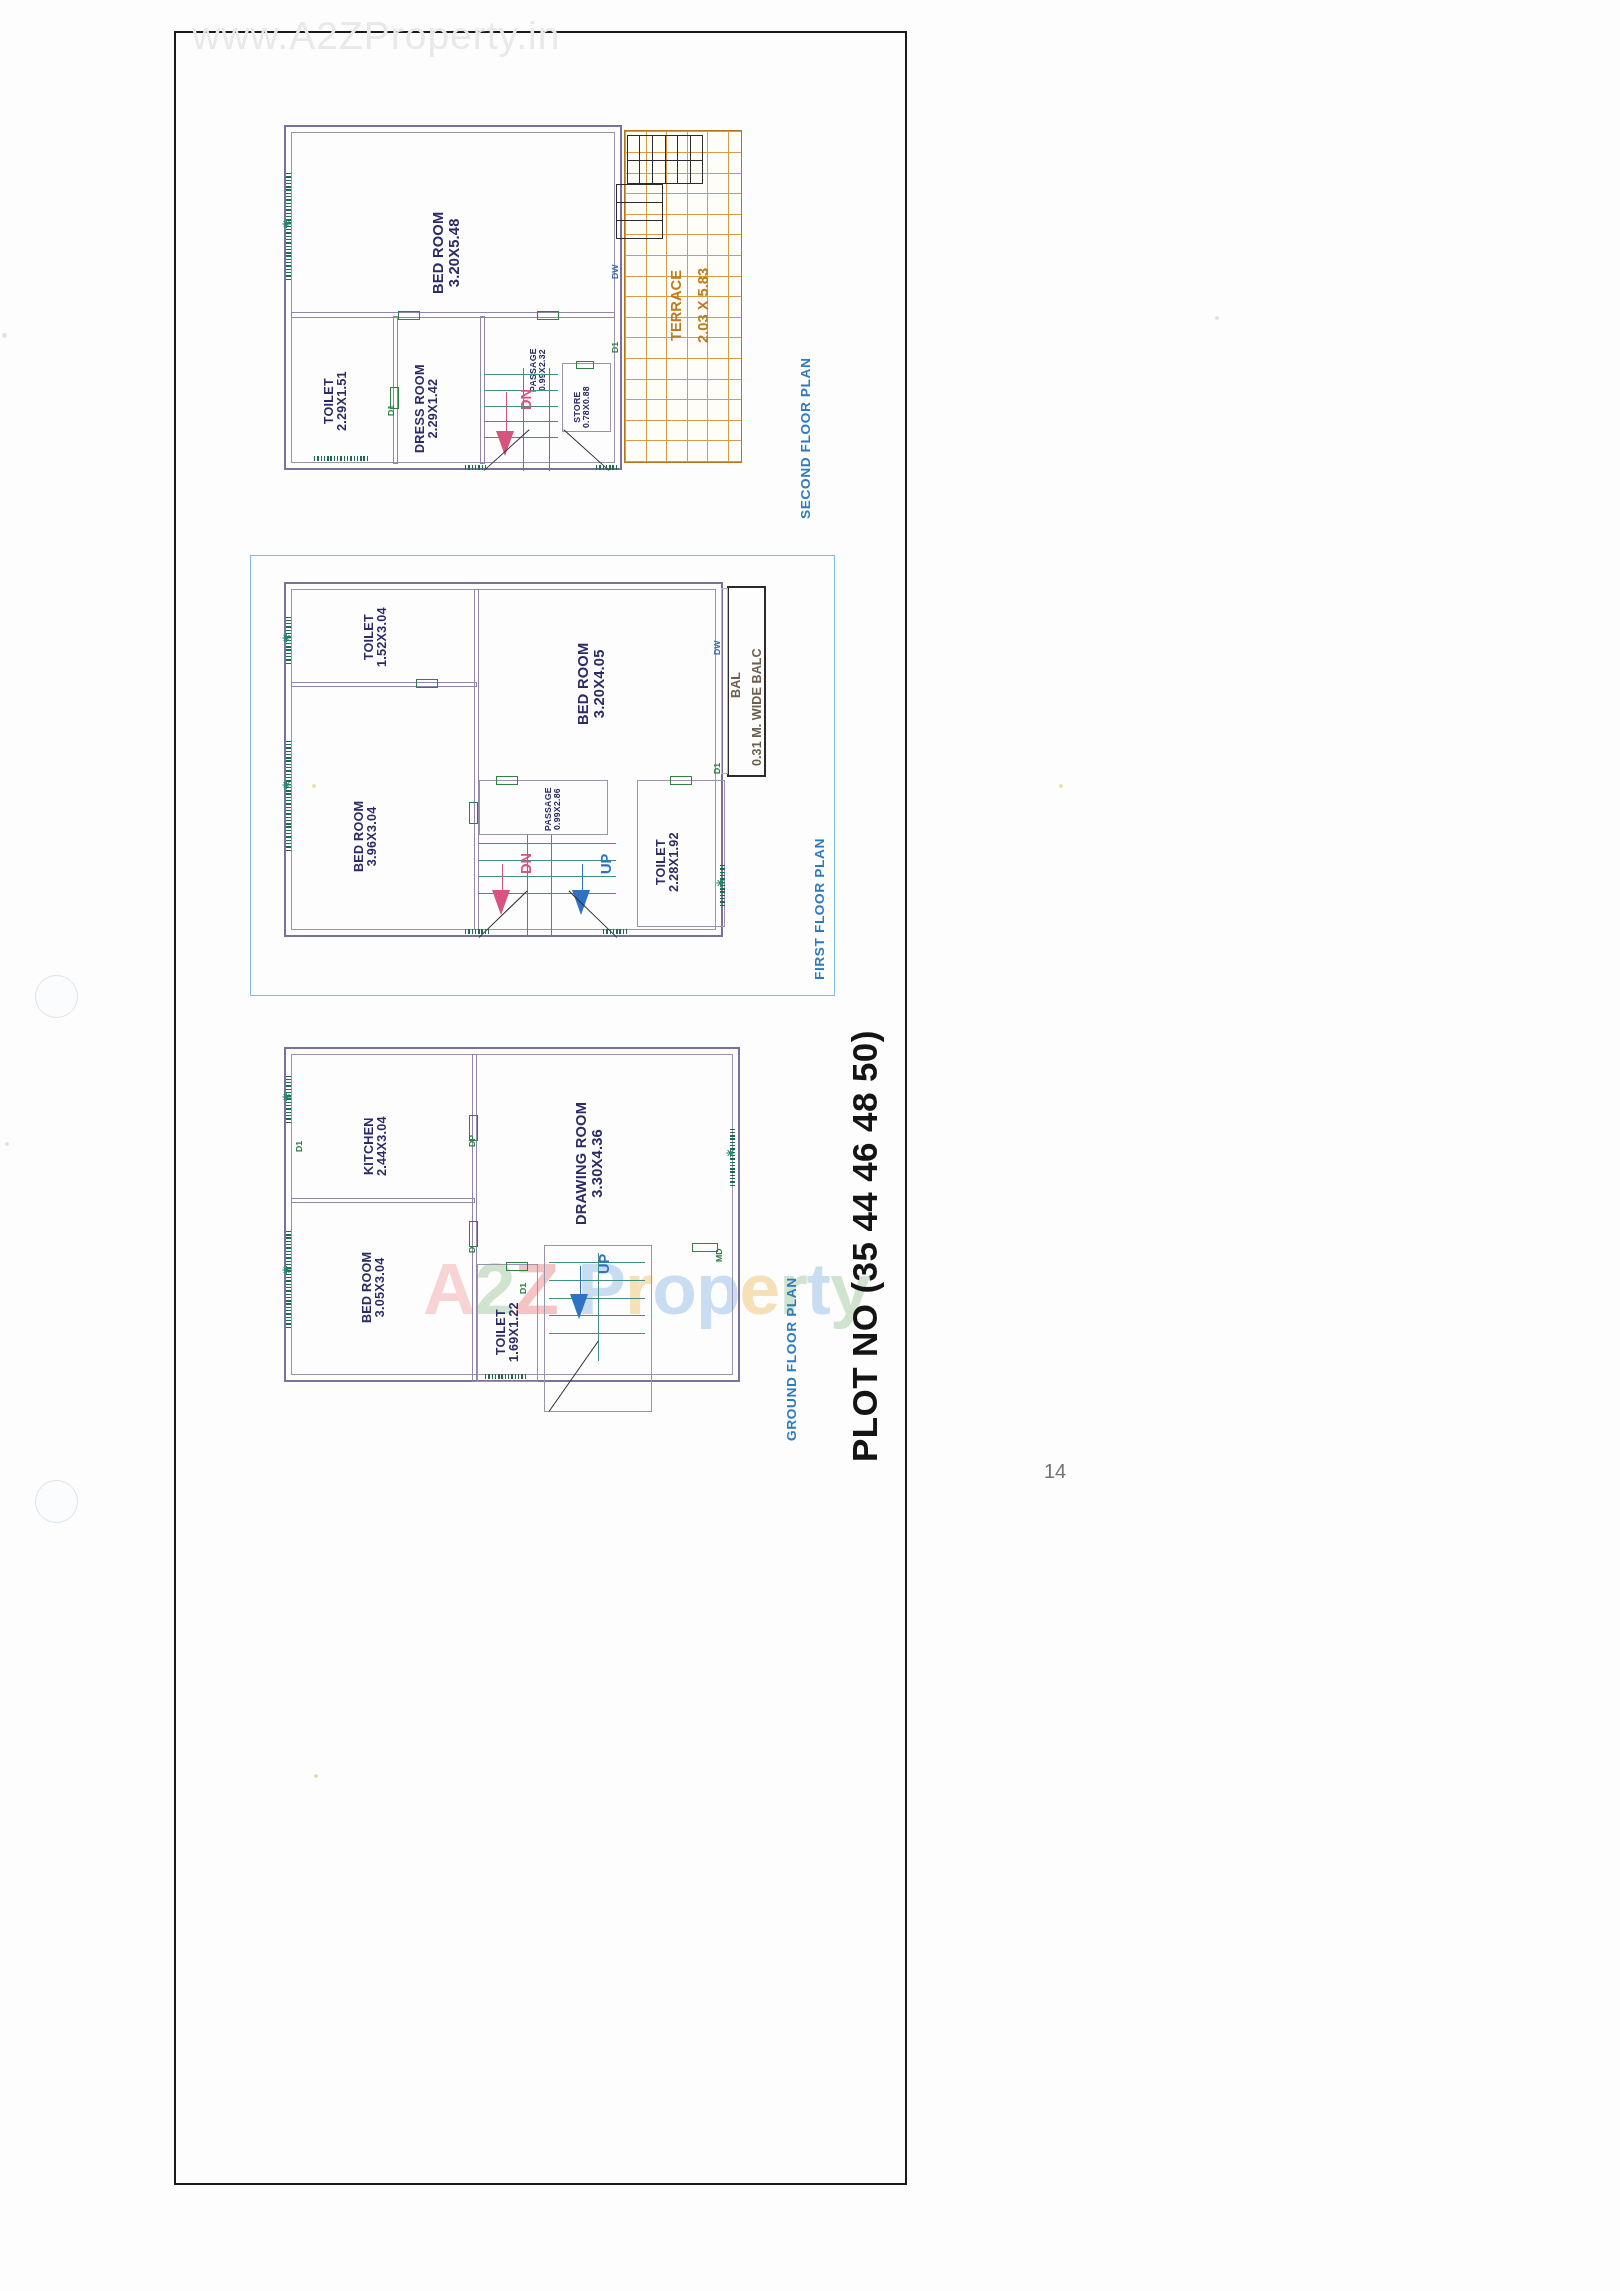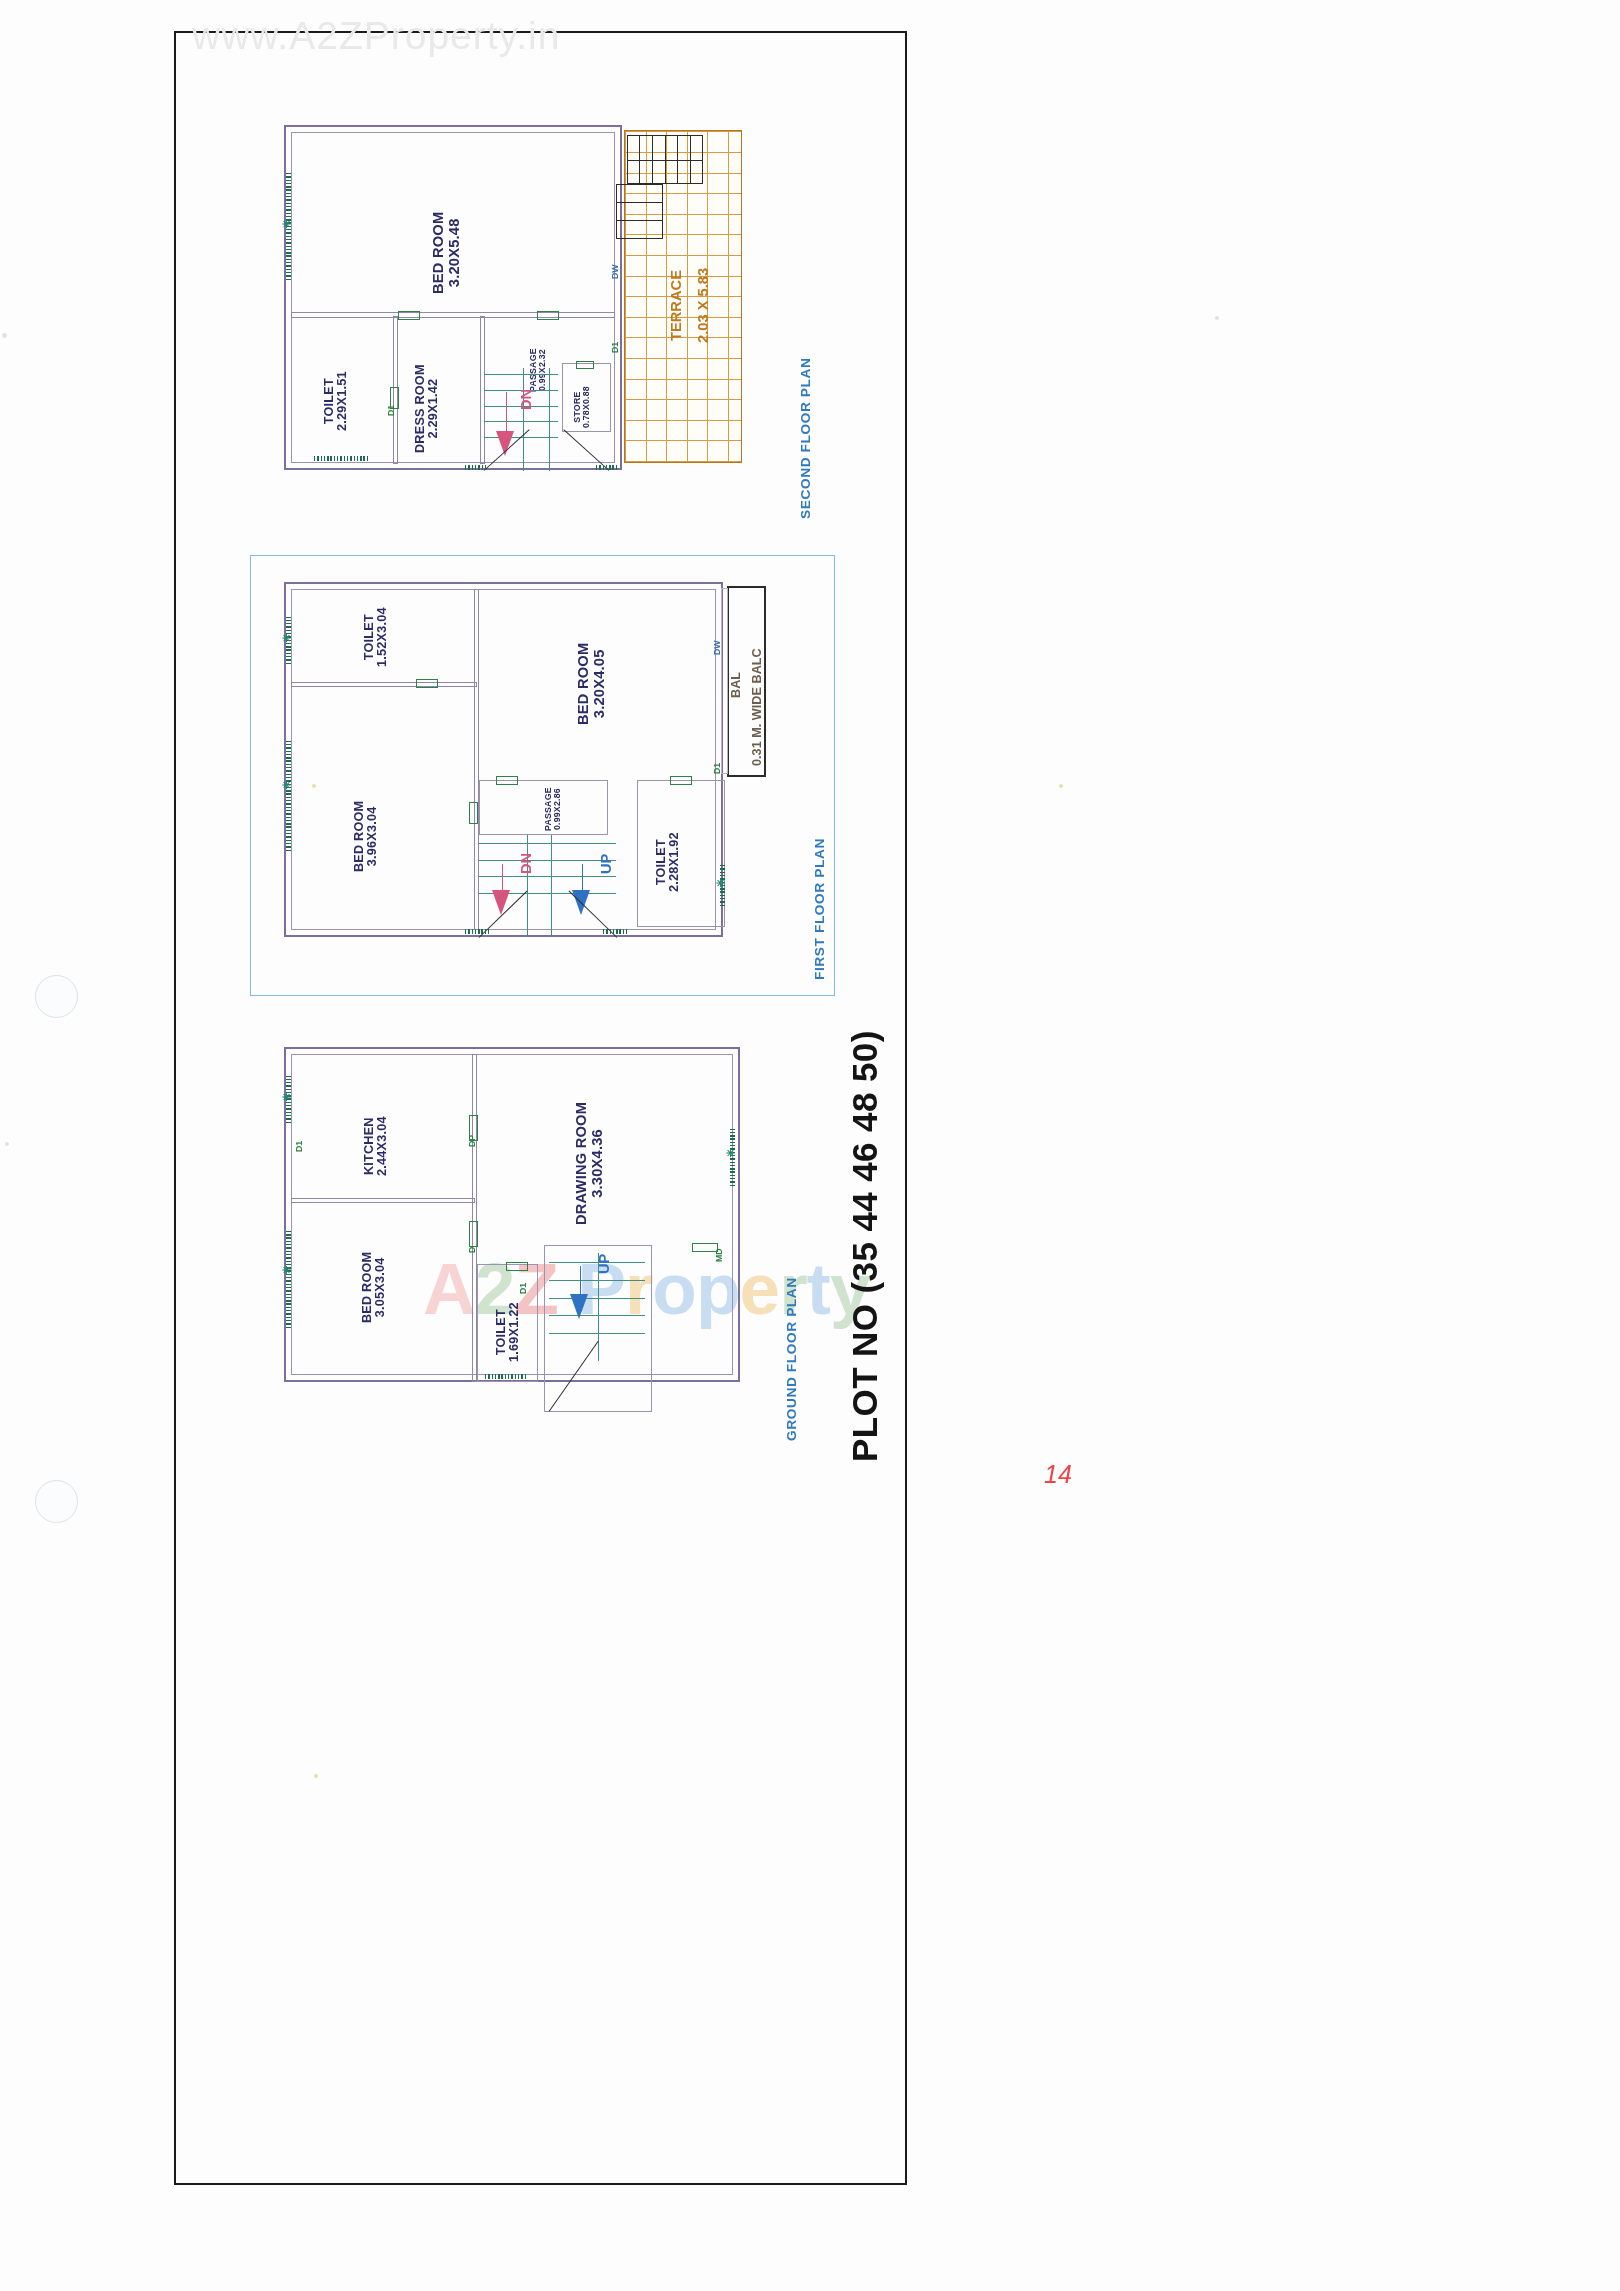--- a/index.html
+++ b/index.html
@@ -80,21 +80,21 @@
         repeating-linear-gradient(0deg,#1d6b4f 0 1.4px, transparent 1.4px 3.3px);}
   .win-mark{position:absolute;color:#1d8a6a;font-size:10.8px;font-weight:700;}
 
   
   .plan-title{position:absolute;transform-origin:left top;transform:rotate(-90deg);
        color:#2f79bd;font-weight:700;font-size:13.7px;letter-spacing:0.6px;white-space:nowrap;}
   .sheet-title{position:absolute;transform-origin:left top;transform:rotate(-90deg);
        color:#141414;font-weight:700;font-size:35px;letter-spacing:0.4px;white-space:nowrap;}
 
   .ff-box{position:absolute;box-sizing:border-box;border:1.3px solid #7fbde4;background:transparent;}
-  .pageno{position:absolute;color:#ef4444;font-size:25px;font-style:italic;}
+  .pageno{position:absolute;color:#737373;font-size:20px;}
   .balc{position:absolute;box-sizing:border-box;border:2px solid #2b2b2b;background:transparent;}
   .balc-in{position:absolute;box-sizing:border-box;border:1px solid #b9b0cc;background:transparent;}
 </style>
 </head>
 <body>
 
 <div class="punch-hole" style="left:35px;top:975px;"></div>
 <div class="punch-hole" style="left:35px;top:1480px;"></div>
 <div class="scan-speck" style="left:2px;top:333px;width:4.9px;height:4.9px;"></div>
 <div class="scan-speck" style="left:4.9px;top:1142px;width:3.9px;height:3.9px;"></div>

